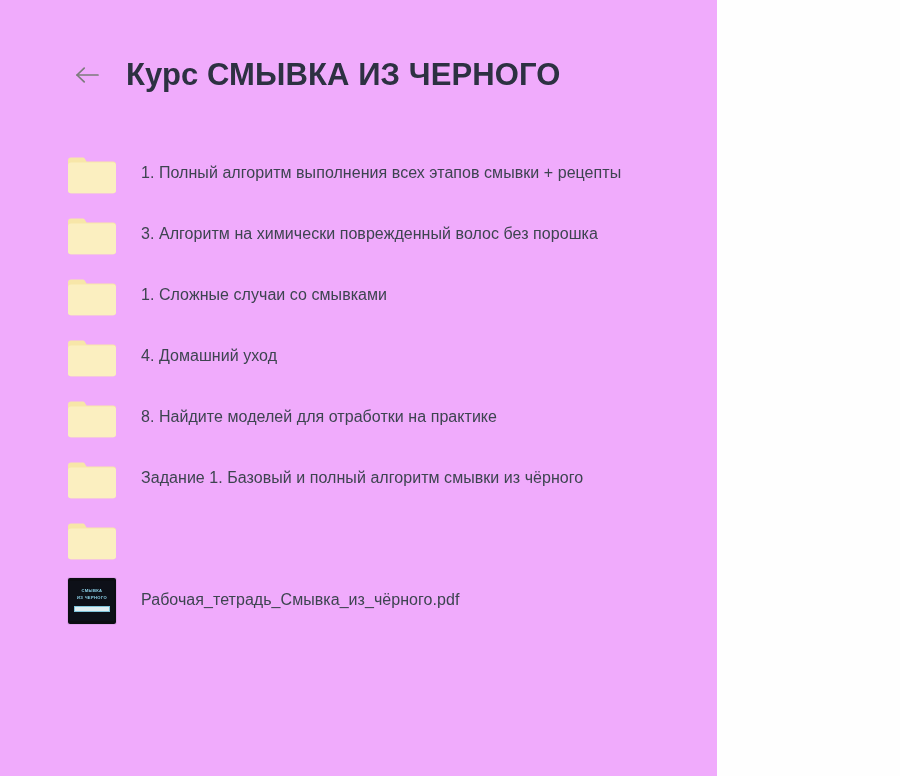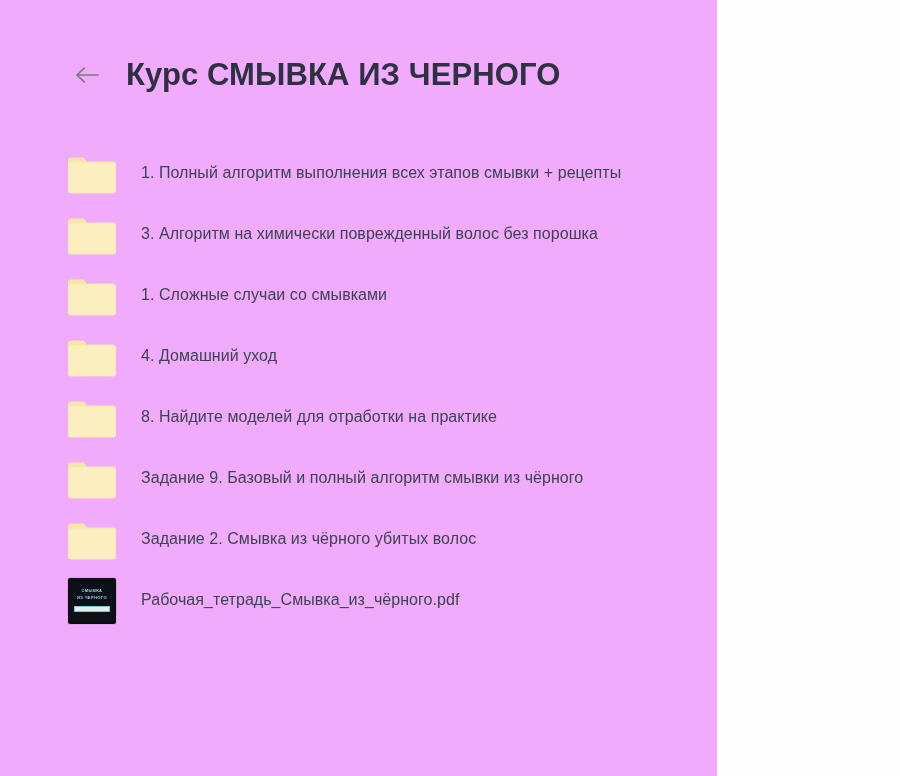--- a/index.html
+++ b/index.html
@@ -215,31 +215,30 @@
       <div class="row-label">8. Найдите моделей для отработки на практике</div>
     </div>
 
     <div class="file-row">
       <div class="icon-cell">
         <svg class="folder-icon" width="48" height="40" viewBox="0 0 48 40" xmlns="http://www.w3.org/2000/svg">
           <path d="M0 6.5 C0 4.8 1.2 3.6 2.9 3.6 H14.5 C15.6 3.6 16.4 4.1 17.0 5.0 L18.6 7.4 H45.1 C46.8 7.4 48 8.7 48 10.4 V36.2 C48 37.9 46.8 39.2 45.1 39.2 H2.9 C1.2 39.2 0 37.9 0 36.2 Z" fill="#f7e6a8"></path>
           <path d="M0 11.4 C0 9.7 1.2 8.4 2.9 8.4 H45.1 C46.8 8.4 48 9.7 48 11.4 V36.2 C48 37.9 46.8 39.2 45.1 39.2 H2.9 C1.2 39.2 0 37.9 0 36.2 Z" fill="#fbefc0"></path>
         </svg>
       </div>
-      <div class="row-label">Задание 9. Базовый и полный алгоритм смывки из чёрного</div>
-    </div>
-
-    <div class="file-row">
-      <div class="icon-cell">
-        <svg class="folder-icon" width="48" height="40" viewBox="0 0 48 40" xmlns="http://www.w3.org/2000/svg">
-          <path d="M0 6.5 C0 4.8 1.2 3.6 2.9 3.6 H14.5 C15.6 3.6 16.4 4.1 17.0 5.0 L18.6 7.4 H45.1 C46.8 7.4 48 8.7 48 10.4 V36.2 C48 37.9 46.8 39.2 45.1 39.2 H2.9 C1.2 39.2 0 37.9 0 36.2 Z" fill="#f7e6a8"></path>
-          <path d="M0 11.4 C0 9.7 1.2 8.4 2.9 8.4 H45.1 C46.8 8.4 48 9.7 48 11.4 V36.2 C48 37.9 46.8 39.2 45.1 39.2 H2.9 C1.2 39.2 0 37.9 0 36.2 Z" fill="#fbefc0"></path>
-        </svg>
-      </div>
-      <div class="row-label">Задание 2. Смывка из чёрного убитых волос</div>
+      <div class="row-label">Задание 1. Базовый и полный алгоритм смывки из чёрного</div>
+    </div>
+
+    <div class="file-row">
+      <div class="icon-cell">
+        <svg class="folder-icon" width="48" height="40" viewBox="0 0 48 40" xmlns="http://www.w3.org/2000/svg">
+          <path d="M0 6.5 C0 4.8 1.2 3.6 2.9 3.6 H14.5 C15.6 3.6 16.4 4.1 17.0 5.0 L18.6 7.4 H45.1 C46.8 7.4 48 8.7 48 10.4 V36.2 C48 37.9 46.8 39.2 45.1 39.2 H2.9 C1.2 39.2 0 37.9 0 36.2 Z" fill="#f7e6a8"></path>
+          <path d="M0 11.4 C0 9.7 1.2 8.4 2.9 8.4 H45.1 C46.8 8.4 48 9.7 48 11.4 V36.2 C48 37.9 46.8 39.2 45.1 39.2 H2.9 C1.2 39.2 0 37.9 0 36.2 Z" fill="#fbefc0"></path>
+        </svg>
+      </div>
     </div>
 
     <div class="file-row">
       <div class="icon-cell">
         <div class="pdf-thumb">
           <div class="thumb-top-streak"></div>
           <div class="thumb-inner">
             <div class="thumb-line1">СМЫВКА</div>
             <div class="thumb-line2">ИЗ ЧЁРНОГО</div>
             <div class="thumb-bar"></div>

